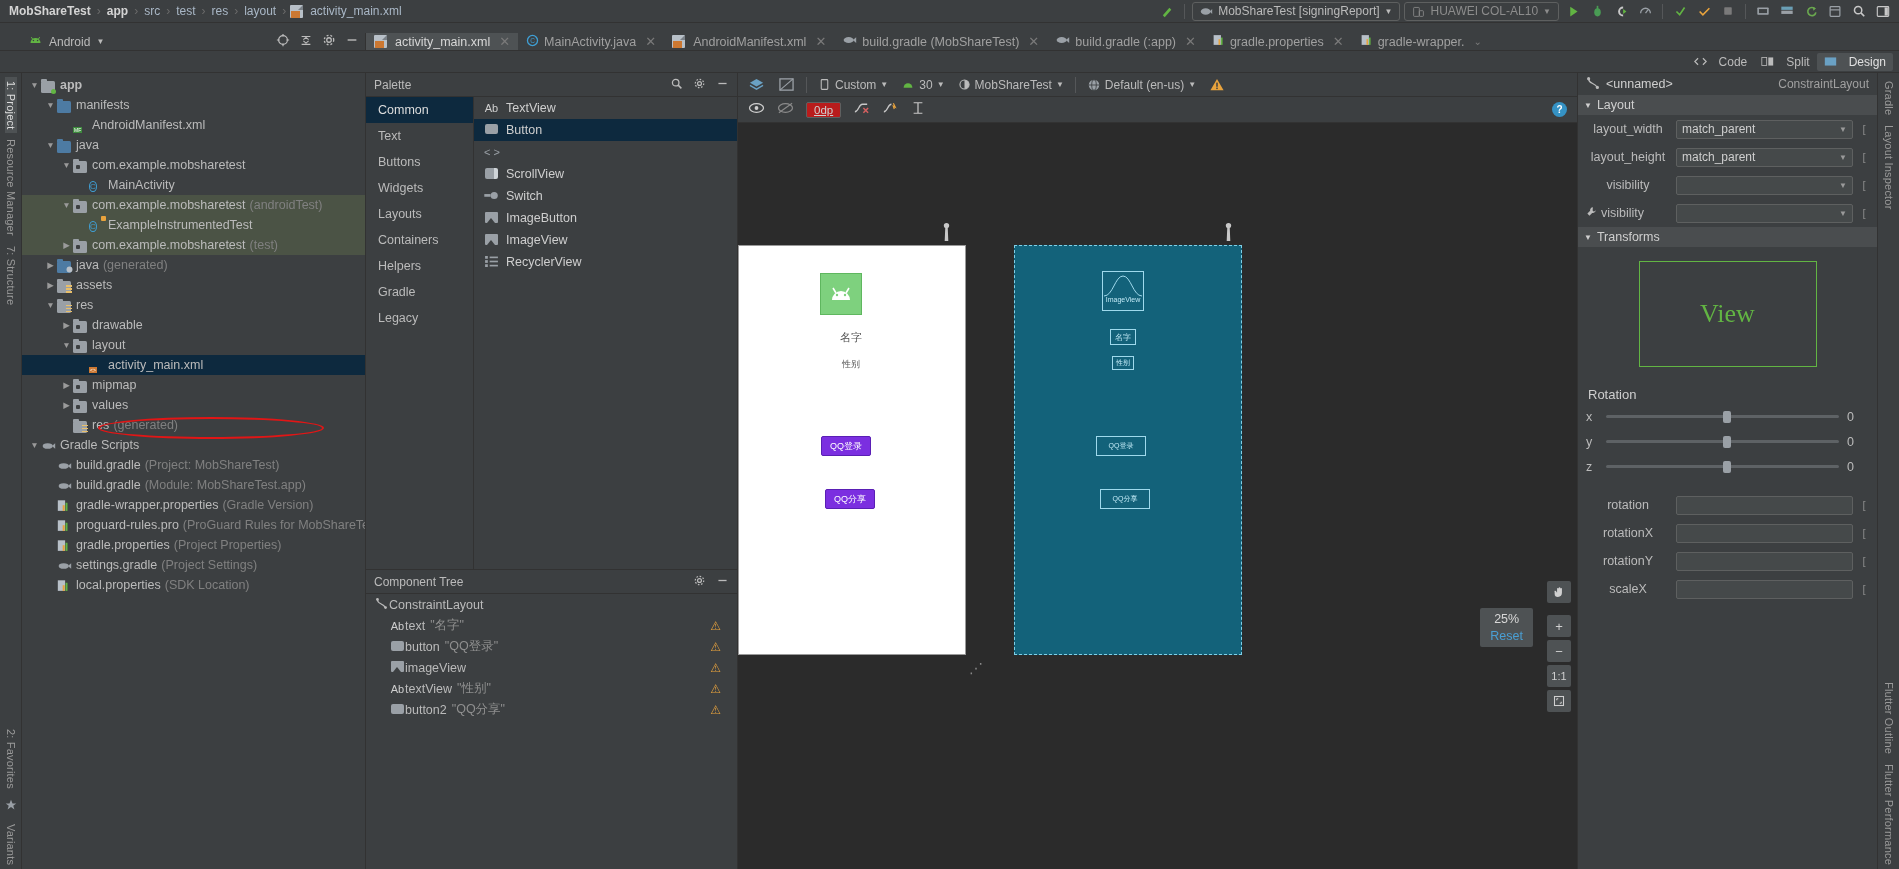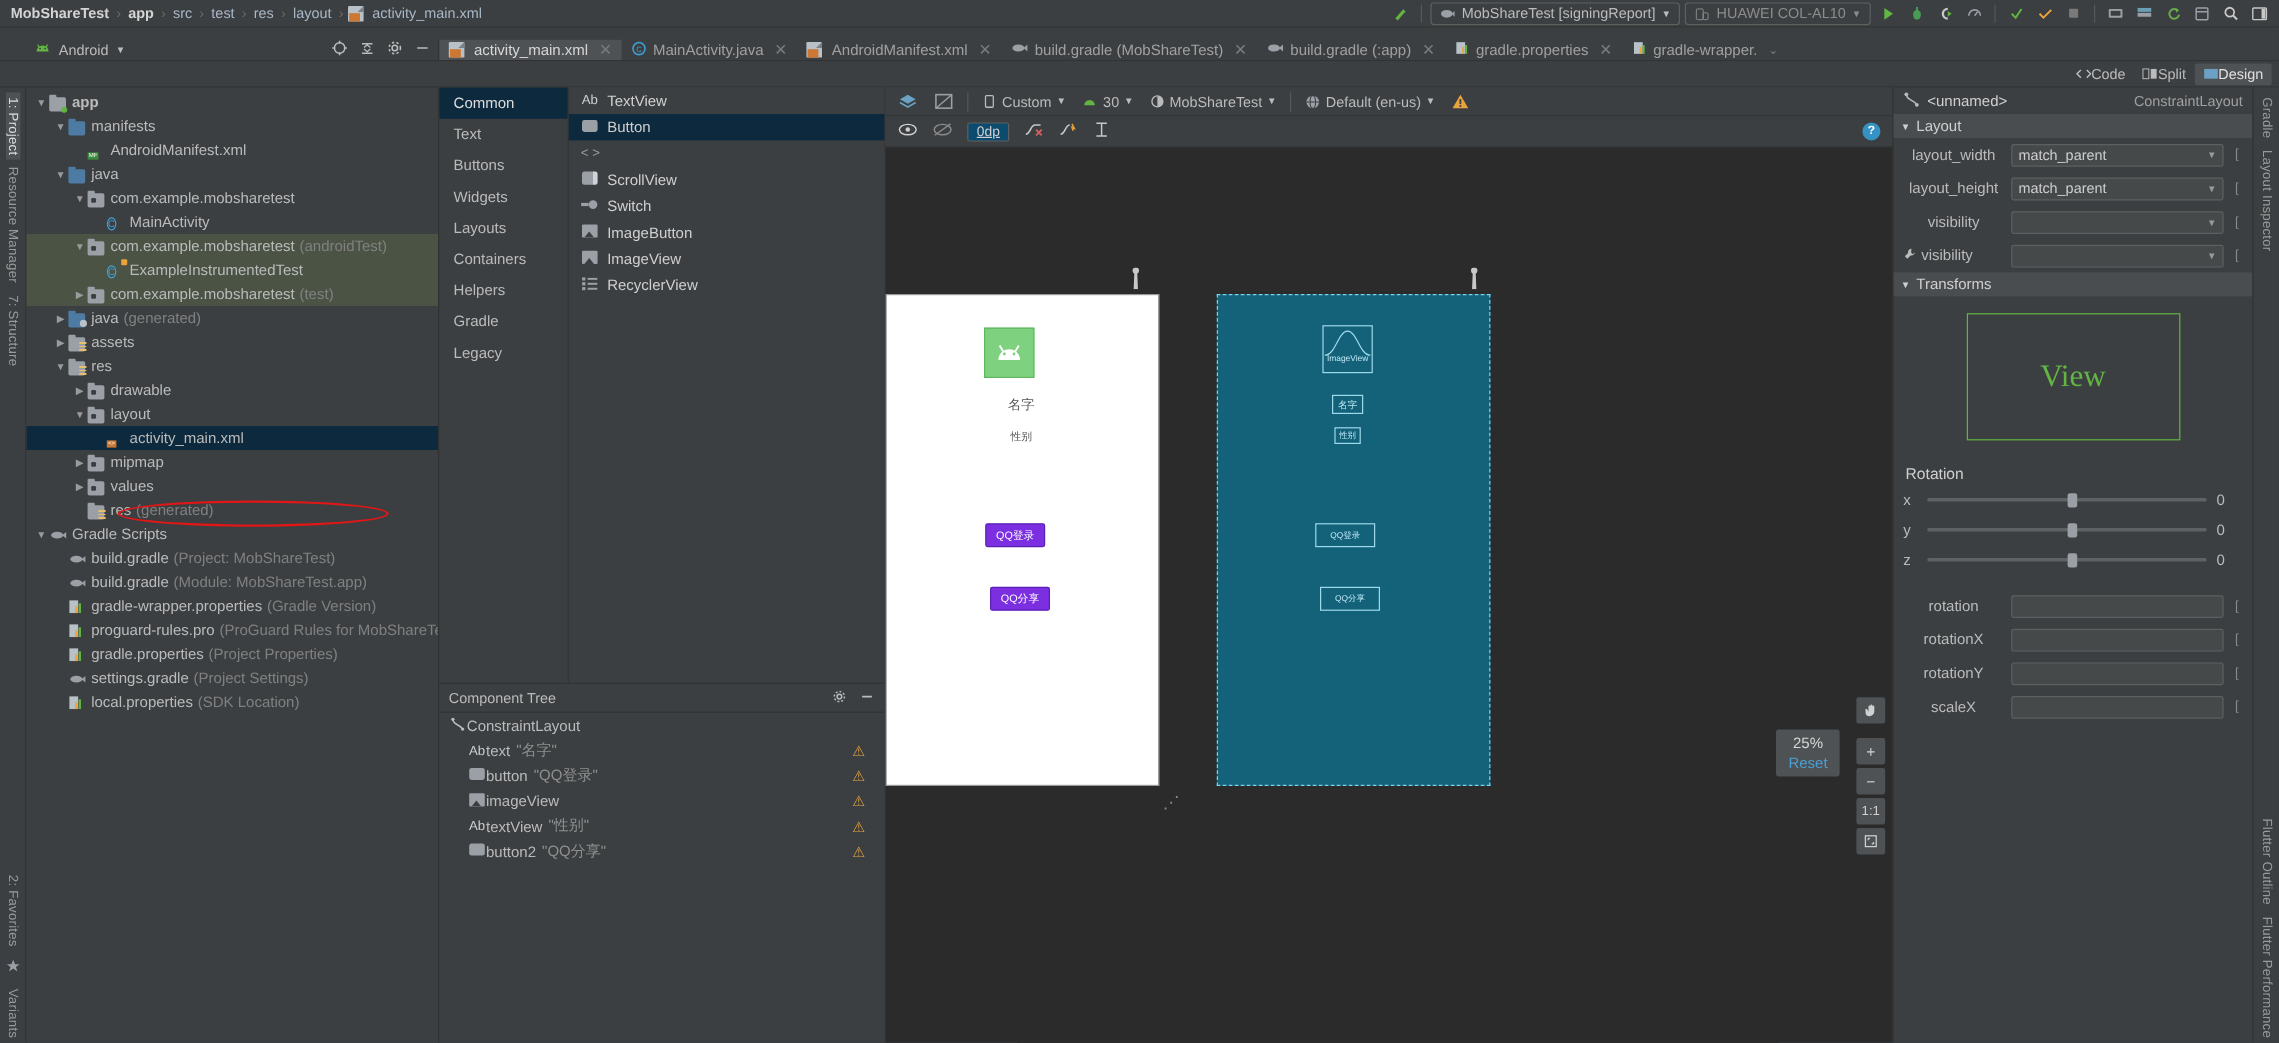--- a/index.html
+++ b/index.html
@@ -134,21 +134,21 @@
   .design-toolbar {
     height: 24px; display: flex; align-items: center; gap: 3px; padding: 0 5px;
     border-bottom: 1px solid #323232; background: #3c3f41;
   }
   .dt-item { display: flex; align-items: center; gap: 4px; font-size: 12px; color: #bbbbbb; padding: 0 5px; height: 20px;}
   .dt-sep { width:1px;height:16px;background:#555759;margin:0 3px; }
   .design-toolbar2 {
     height: 26px; display: flex; align-items: center; gap: 12px; padding: 0 10px;
     border-bottom: 1px solid #323232; background: #3c3f41;
   }
-  .zerodp { background:#0c4a6e; border:1px solid #5e6060; border-radius:2px; padding:1px 7px; font-size:11.5px; color:#cfcfcf;text-decoration:underline;}
+  .zerodp { background:#b91c1c; border:1px solid #5e6060; border-radius:2px; padding:1px 7px; font-size:11.5px; color:#cfcfcf;text-decoration:underline;}
   .helpq { margin-left:auto; width:15px;height:15px;border-radius:50%;background:#3592c4;color:#fff;font-size:10px;text-align:center;line-height:15px;font-weight:bold;}
   .canvas { flex: 1; background: #2b2b2b; position: relative; overflow: hidden; }
 
   .phone {
     position: absolute; background: #ffffff; border: 1px solid #9a9a9a;
   }
   .phone.blue { background: #13627a; border: 1px dashed #7fd0e8; }
   .wrench { position: absolute; color: #c8c8c8; font-size: 14px; }
   .widget { position: absolute; }
   .w-img {
@@ -191,21 +191,21 @@
     display: flex; align-items: center; justify-content: center; color: #62b543;
     font-size: 26px; font-family: "Liberation Serif", serif;
   }
   .rot-title { padding: 6px 10px 2px 10px; font-size: 13px; color:#cfcfcf;}
   .slider-row { height: 25px; display:flex;align-items:center;padding:0 8px;gap:8px;font-size:12.5px;}
   .slider-row .ax { width: 12px; color:#bbb;}
   .track { flex:1; height:3px;background:#5e6265;border-radius:2px;position:relative;}
   .knob { position:absolute; top:-4px; width:8px;height:12px;background:#9aa0a6;border-radius:2px;}
   .slider-row .val { width: 22px; text-align:left; color:#bbb;}
   .editor-modes { display:flex; align-items:center; gap:0; margin-left:auto; padding-right:6px;}
-  .emode { display:flex;align-items:center;gap:0;padding:2px 7px;font-size:12px;color:#bbbbbb;border-radius:2px;}
+  .emode { display:flex;align-items:center;gap:12px;padding:2px 7px;font-size:12px;color:#bbbbbb;border-radius:2px;}
   .emode.sel { background:#4e5254; color:#e0e0e0; }
   .modebar { height:22px;display:flex;align-items:center;background:#3c3f41;border-bottom:1px solid #323232;}
 </style>
 </head>
 <body>
 
 <div class="app">
 
   <div class="topbar">
     <div class="breadcrumb">
@@ -678,20 +678,36 @@
                 <rect x="10.5" y="4" width="2.4" height="10" fill="#62b543"></rect>
               </svg></span>
             <span>local.properties</span>
             <span class="sub">(SDK Location)</span>
           </div>
         </div>
       <div class="hl-ellipse"></div>
     </div>
 
     <div class="palettepanel">
+      <div class="panel-head">
+        <span>Palette</span>
+        <span class="acts">
+          <span><svg width="13" height="13" viewBox="0 0 16 16">
+                <circle cx="7" cy="7" r="4" fill="none" stroke="#bbb" stroke-width="1.6"></circle>
+                <path d="M10 10 L14 14" stroke="#bbb" stroke-width="1.8"></path>
+              </svg></span>
+          <span><svg width="13" height="13" viewBox="0 0 16 16">
+                <circle cx="8" cy="8" r="2.4" fill="none" stroke="#bbb" stroke-width="1.5"></circle>
+                <circle cx="8" cy="8" r="5.2" fill="none" stroke="#bbb" stroke-width="1.5" stroke-dasharray="2 2"></circle>
+              </svg></span>
+          <span><svg width="13" height="13" viewBox="0 0 16 16">
+                <path d="M3 8 h10" stroke="#bbb" stroke-width="1.6"></path>
+              </svg></span>
+        </span>
+      </div>
       <div class="palette-body">
         <div class="pal-cats" id="pal-cats">
             <div class="pal-cat sel">
               <span>Common</span>
             </div>
             <div class="pal-cat">
               <span>Text</span>
             </div>
             <div class="pal-cat">
               <span>Buttons</span>

